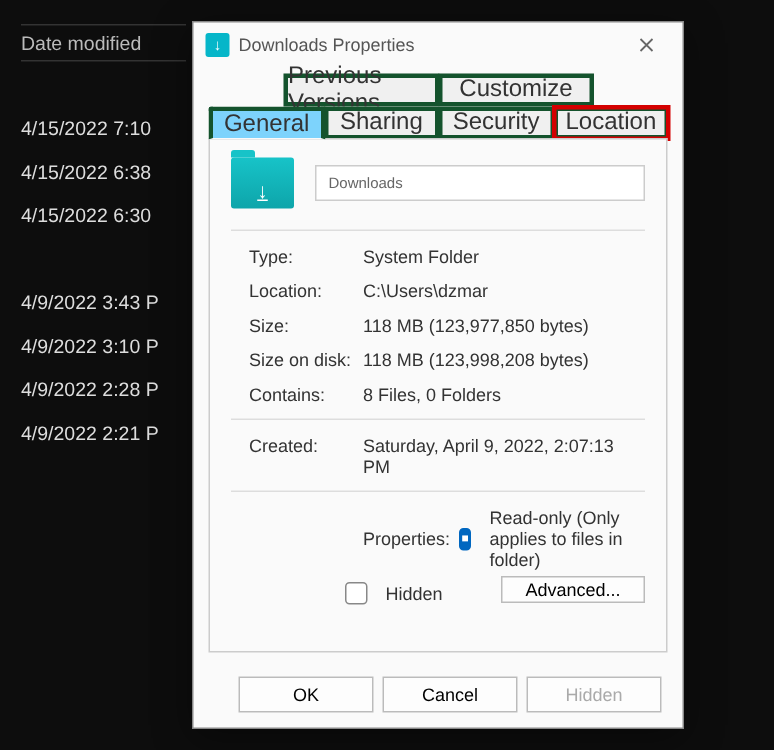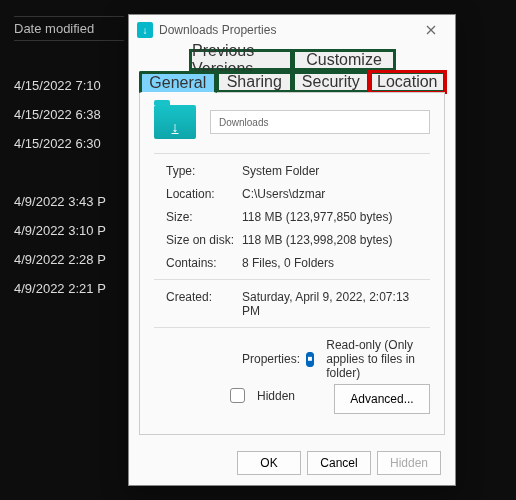--- a/index.html
+++ b/index.html
@@ -42,25 +42,25 @@
   .prop-label { width: 76px; margin-left: 12px; }
   .prop-value { flex: 1; }
   .divider { height: 1px; background: #ddd; margin: 4px 0 10px 0; }
   
   .attr-row { display: flex; align-items: flex-end; gap: 6px; margin-bottom: 8px; padding-left: 76px; position: relative; }
   .attr-row:first-of-type { padding-left: 0; }
   .attr-label-wrapper { display: flex; align-items: center; }
   .chk { width: 15px; height: 15px; border: 1px solid #888; border-radius: 3px; display: inline-flex; align-items: center; justify-content: center; background: #fff; margin-right: 6px; }
   .chk.checked { background: #0067c0; border-color: #0067c0; }
   .chk.checked::after { content: "■"; color: #fff; font-size: 8px; line-height: 1; }
-  .adv-btn { position: absolute; right: 0; top: -4px; width: 96px; height: 30px; border: 1px solid #bbb; background: #fdfdfd; font-size: 12px; cursor: pointer; }
+  .adv-btn { position: absolute; right: 0; top: -4px; width: 96px; height: 18px; border: 1px solid #bbb; background: #fdfdfd; font-size: 12px; cursor: pointer; }
   
   
   .footer { display: flex; gap: 6px; justify-content: flex-end; padding: 8px 14px 10px 14px; }
-  .footer button { width: 64px; height: 24px; border: 1px solid #bbb; background: #fdfdfd; font-size: 12px; cursor: pointer; }
+  .footer button { width: 90px; height: 24px; border: 1px solid #bbb; background: #fdfdfd; font-size: 12px; cursor: pointer; }
   .footer button.disabled { color: #aaa; cursor: default; }
 </style>
 </head>
 <body>
 
 <div class="bg-header">Date modified</div>
 <div class="bg-list">
   <div class="bg-item">4/15/2022 7:10</div>
   <div class="bg-item">4/15/2022 6:38</div>
   <div class="bg-item">4/15/2022 6:30</div>

